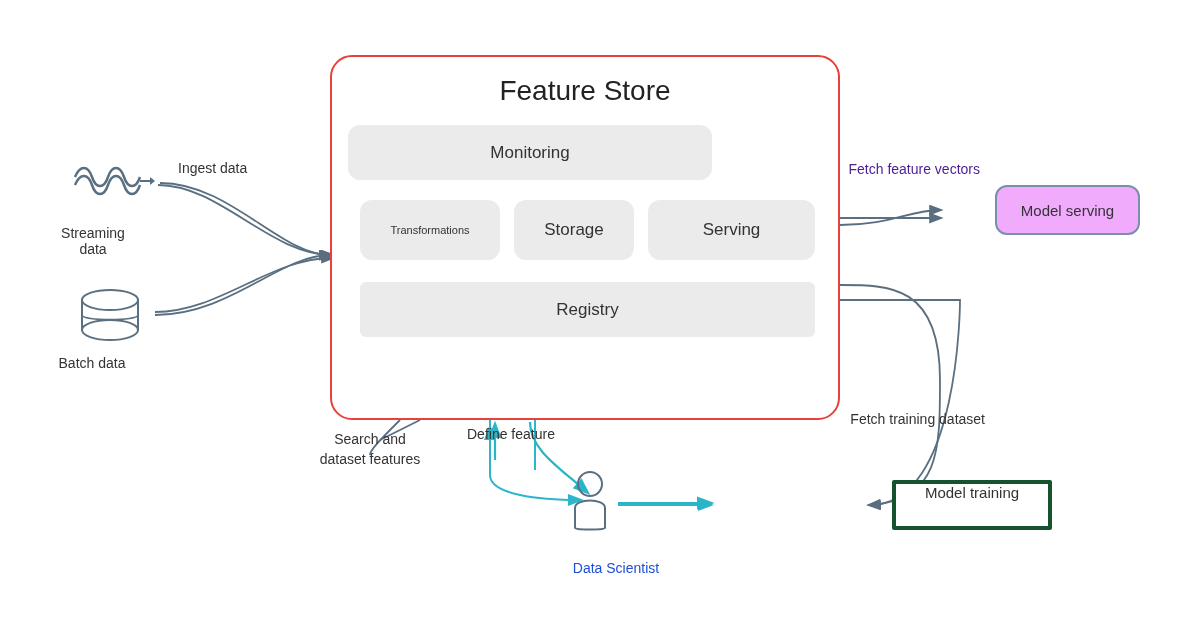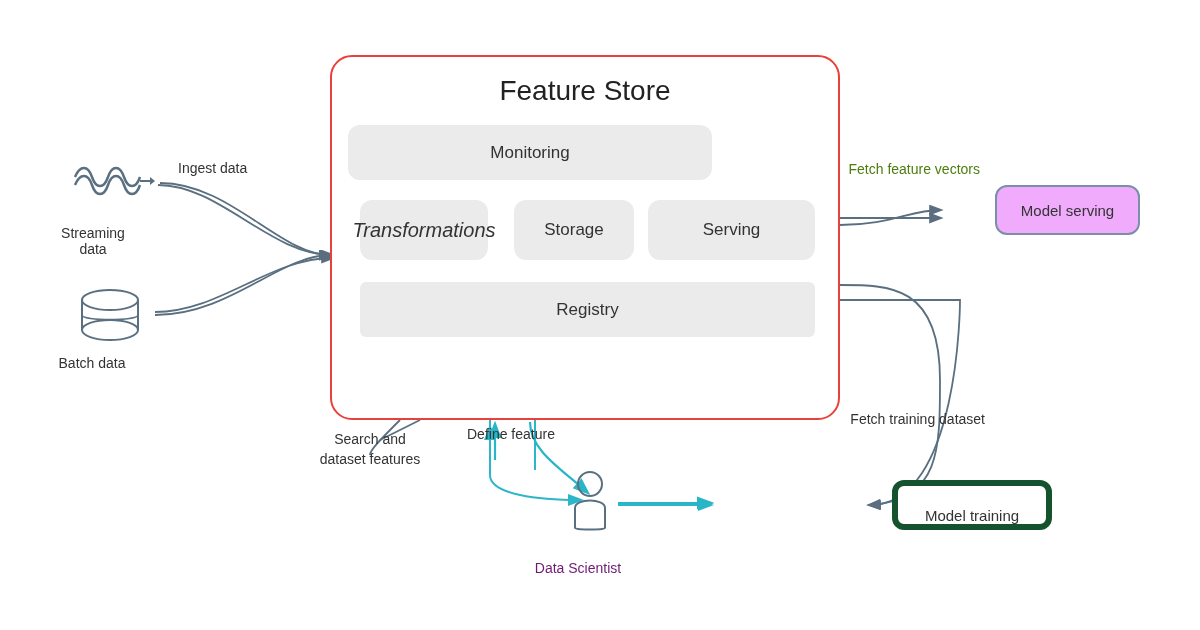--- a/index.html
+++ b/index.html
@@ -50,24 +50,23 @@
     .monitoring-box {
       top: 68px;
       left: 16px;
       width: 364px;
       height: 55px;
     }
 
     .transformations-box {
       top: 143px;
       left: 28px;
-      width: 128px;
+      width: 140px;
       height: 60px;
-      font-size: 20px;
-      font-style: italic;
+      font-size: 11px;
     }
 
     .storage-box {
       top: 143px;
       left: 182px;
       width: 120px;
       height: 60px;
     }
 
     .serving-box {
@@ -142,37 +141,37 @@
       justify-content: center;
       font-size: 15px;
       color: #333;
     }
 
     .fetch-feature-label {
       position: absolute;
       right: 220px;
       top: 160px;
       font-size: 14px;
-      color: #4d7c0f;
+      color: #4c1d95;
       text-align: left;
       line-height: 1.4;
     }
 
     
     .model-training-box {
       position: absolute;
       right: 148px;
       top: 480px;
       width: 160px;
       height: 50px;
-      border: 6px solid #14532d;
-      border-radius: 12px;
+      border: 4px solid #14532d;
+      border-radius: 2px;
       background: #fff;
       display: flex;
-      align-items: flex-end;
+      align-items: flex-start;
       justify-content: center;
       font-size: 15px;
       color: #333;
     }
 
     .fetch-training-label {
       position: absolute;
       right: 215px;
       top: 410px;
       font-size: 14px;
@@ -183,24 +182,24 @@
 
     
     .data-scientist-icon {
       position: absolute;
       left: 565px;
       top: 470px;
     }
 
     .data-scientist-label {
       position: absolute;
-      left: 518px;
+      left: 556px;
       top: 560px;
       font-size: 14px;
-      color: #701a75;
+      color: #1d4ed8;
       text-align: center;
       width: 120px;
     }
 
     .search-discover-label {
       position: absolute;
       left: 310px;
       top: 430px;
       font-size: 14px;
       color: #333;

